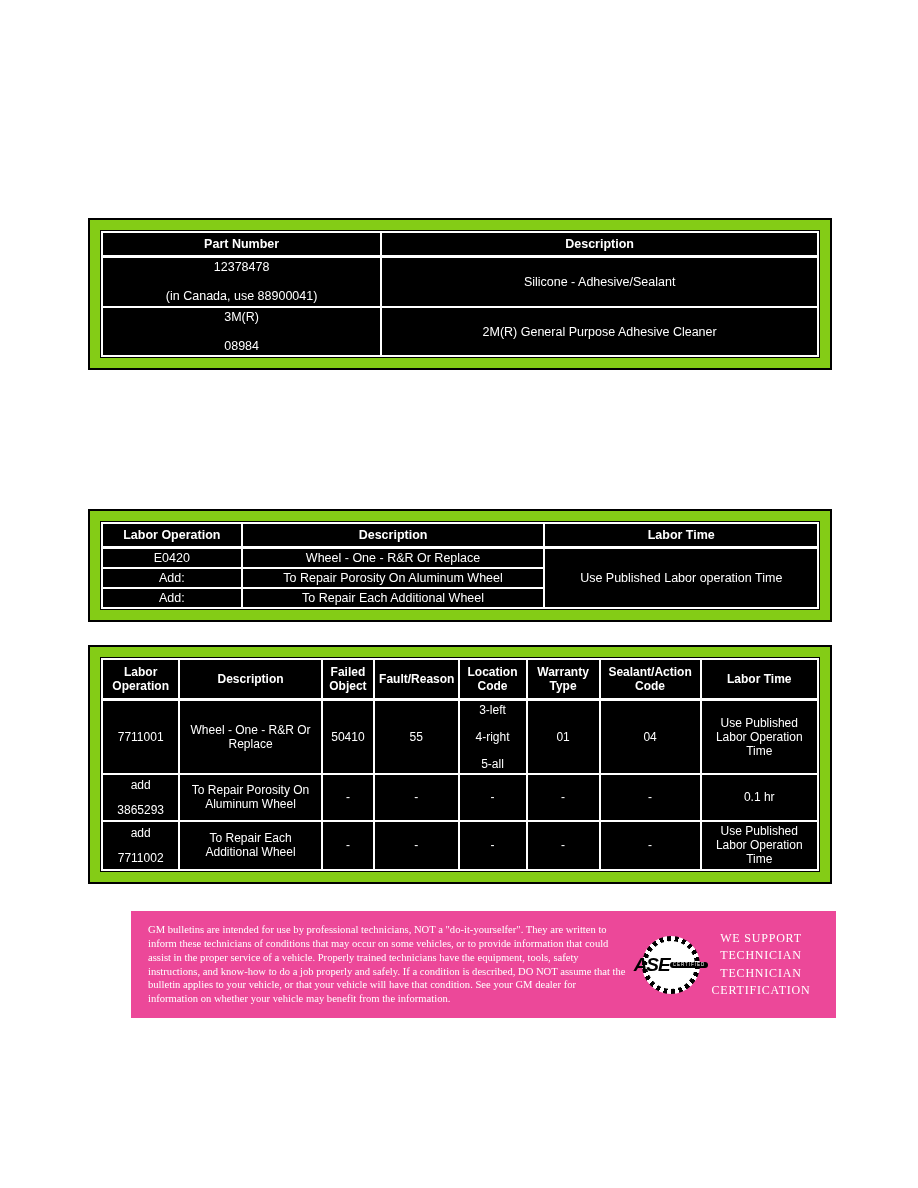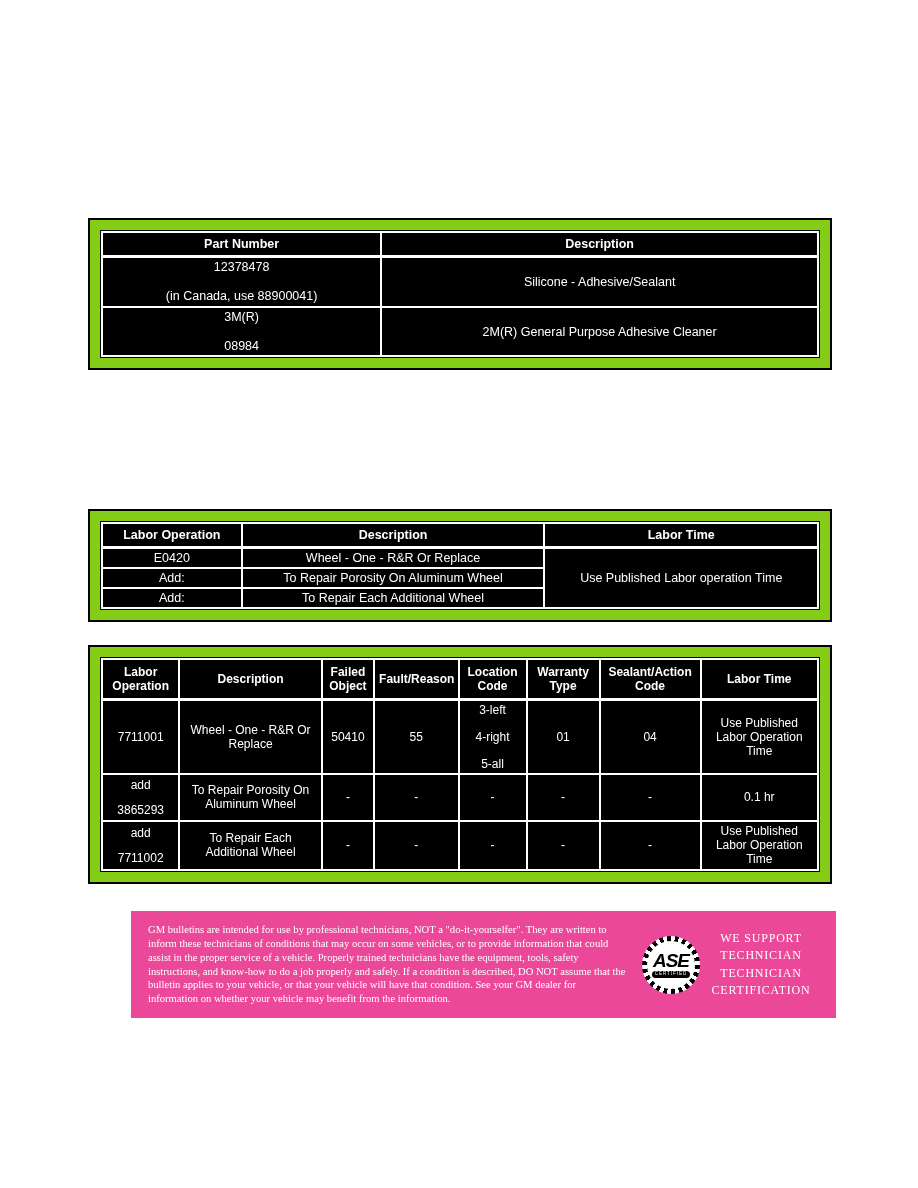--- a/index.html
+++ b/index.html
@@ -96,21 +96,21 @@
 
   
   .ase-logo { position: relative; width: 58px; height: 58px; margin-left: 16px; flex-shrink: 0; }
   .ase-teeth {
     position: absolute; inset: 0; border-radius: 50%;
     background: repeating-conic-gradient(#fff 0deg 8deg, #000 8deg 16.36deg);
   }
   .ase-core {
     position: absolute; inset: 5px; border-radius: 50%;
     background: #fff;
-    display: flex; flex-direction: column;
+    display: flex; 
     align-items: center; justify-content: center;
   }
   .ase-word {
     font-family: "Liberation Sans", sans-serif;
     font-weight: bold; font-style: italic;
     font-size: 19px; line-height: 1;
     color: #000; letter-spacing: -1px;
   }
   .ase-band {
     margin-top: 1px;

